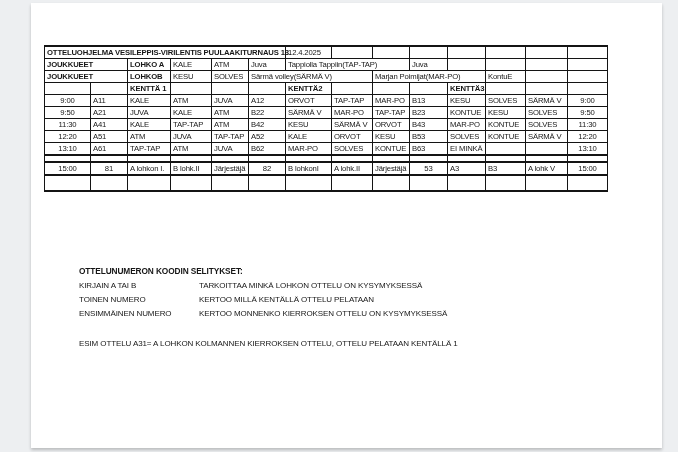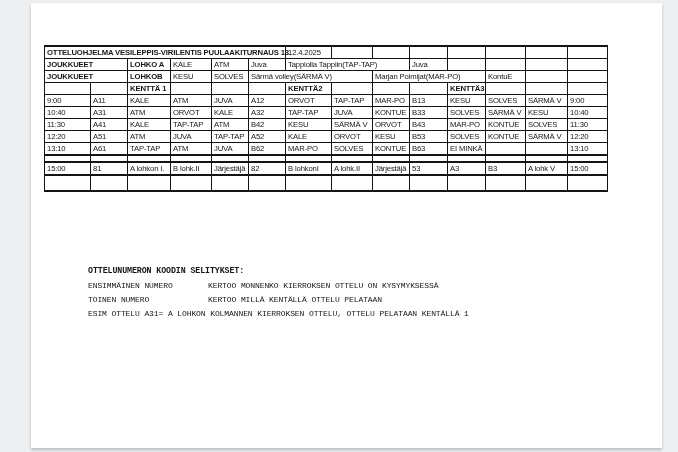--- a/index.html
+++ b/index.html
@@ -24,31 +24,31 @@
   table.sched td{
     border:1.5px solid #141414;
     height:11px;line-height:11px;
     padding:0 2px;
     white-space:nowrap;overflow:hidden;
     text-align:left;vertical-align:middle;
     font-weight:400;
   }
   table.sched tr.outer-top td{border-top-width:2px;}
   table.sched td.b{font-weight:700;}
-  table.sched td.right{text-align:left;}
+  table.sched td.right{text-align:center;}
   table.sched td.ovis{overflow:visible;}
   table.sched tr.spacer-thin td{height:5px;border-top-width:2px;border-bottom-width:2px;}
   table.sched tr.spacer-tall td{height:14px;border-top-width:2px;border-bottom-width:2px;}
   .legend{
-    position:absolute;left:57px;top:261px;
-    font-size:8px;letter-spacing:-0.1px;line-height:14px;font-family:Liberation Mono, monospace;
+    position:absolute;left:48px;top:261px;
+    font-size:8px;letter-spacing:-0.1px;line-height:14px;
   }
   .legend-title{font-weight:700;font-size:8.3px;margin-bottom:1px;}
   .legend-row .term{display:inline-block;width:120px;}
-  .legend-example{margin-top:0;}
+  .legend-example{margin-top:16px;}
 </style>
 </head>
 <body>
 
 <div class="sheet">
 
   <table class="sched">
     <colgroup>
       <col style="width:46px">
         <col style="width:37px">
@@ -129,34 +129,34 @@
           <td>ORVOT</td>
           <td>TAP-TAP</td>
           <td>MAR-PO</td>
           <td>B13</td>
           <td>KESU</td>
           <td>SOLVES</td>
           <td>SÄRMÄ V</td>
           <td class="right">9:00</td>
         </tr>
         <tr>
-          <td class="right">10:40</td>
-          <td>A31</td>
-          <td>ATM</td>
-          <td>ORVOT</td>
-          <td>KALE</td>
-          <td>A32</td>
-          <td>TAP-TAP</td>
-          <td>JUVA</td>
-          <td>KONTUE</td>
-          <td>B33</td>
-          <td>SOLVES</td>
-          <td>SÄRMÄ V</td>
-          <td>KESU</td>
-          <td class="right">10:40</td>
+          <td class="right">9:50</td>
+          <td>A21</td>
+          <td>JUVA</td>
+          <td>KALE</td>
+          <td>ATM</td>
+          <td>B22</td>
+          <td>SÄRMÄ V</td>
+          <td>MAR-PO</td>
+          <td>TAP-TAP</td>
+          <td>B23</td>
+          <td>KONTUE</td>
+          <td>KESU</td>
+          <td>SOLVES</td>
+          <td class="right">9:50</td>
         </tr>
         <tr>
           <td class="right">11:30</td>
           <td>A41</td>
           <td>KALE</td>
           <td>TAP-TAP</td>
           <td>ATM</td>
           <td>B42</td>
           <td>KESU</td>
           <td>SÄRMÄ V</td>
@@ -246,19 +246,20 @@
           <td></td>
           <td></td>
           <td></td>
         </tr>
       </tbody>
   </table>
 
   <div class="legend">
     <div class="legend-title">OTTELUNUMERON KOODIN SELITYKSET:</div>
     <div id="legend-items">
+        <div class="legend-row"><span class="term">KIRJAIN A TAI B</span><span class="desc">TARKOITTAA MINKÄ LOHKON OTTELU ON KYSYMYKSESSÄ</span></div>
+        <div class="legend-row"><span class="term">TOINEN NUMERO</span><span class="desc">KERTOO MILLÄ KENTÄLLÄ OTTELU PELATAAN</span></div>
         <div class="legend-row"><span class="term">ENSIMMÄINEN NUMERO</span><span class="desc">KERTOO MONNENKO KIERROKSEN OTTELU ON KYSYMYKSESSÄ</span></div>
-        <div class="legend-row"><span class="term">TOINEN NUMERO</span><span class="desc">KERTOO MILLÄ KENTÄLLÄ OTTELU PELATAAN</span></div>
       </div>
     <div class="legend-example">ESIM OTTELU A31= A LOHKON KOLMANNEN KIERROKSEN OTTELU, OTTELU PELATAAN KENTÄLLÄ 1</div>
   </div>
 
 </div>
 
 </body></html>

